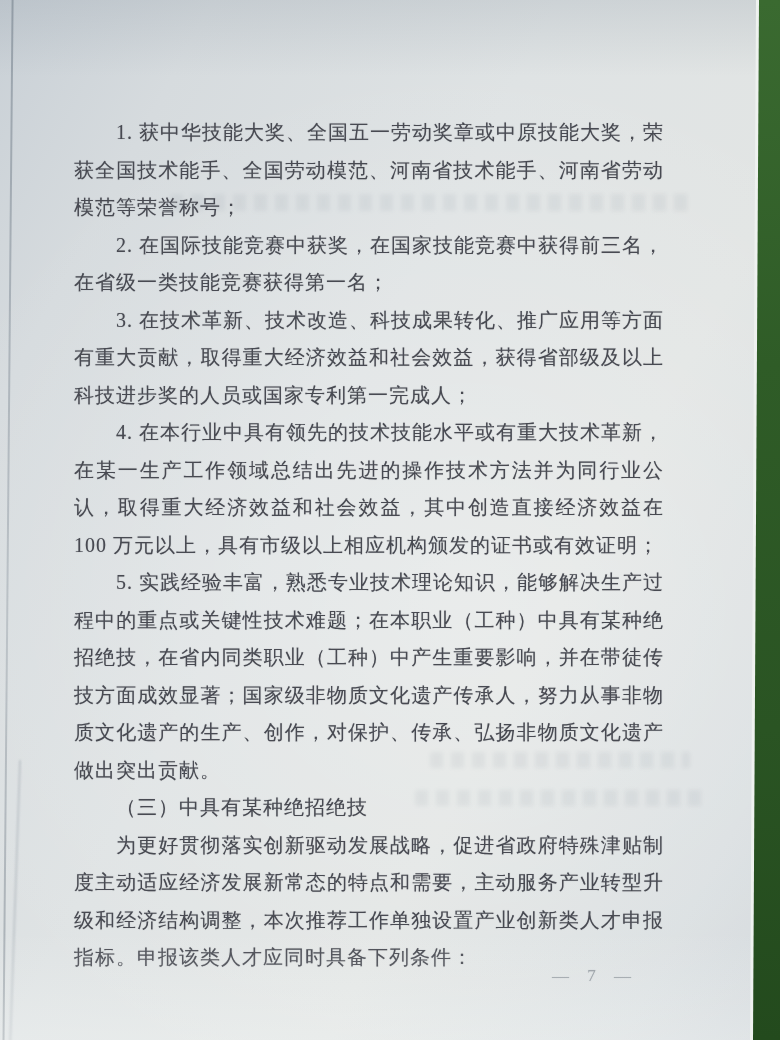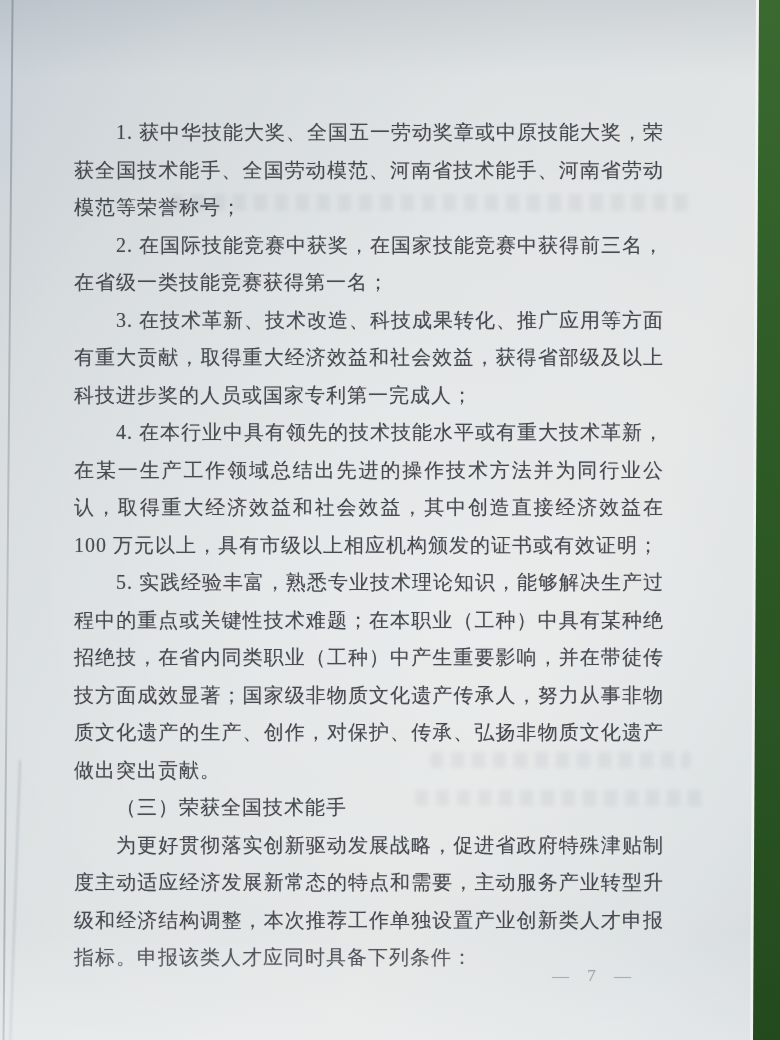--- a/index.html
+++ b/index.html
@@ -92,18 +92,18 @@
     <div class="fold-line2"></div>
     <div class="ghost ghost-1"></div>
     <div class="ghost ghost-2"></div>
     <div class="ghost ghost-3"></div>
     <div class="text-block">
         <p>1. 获中华技能大奖、全国五一劳动奖章或中原技能大奖，荣获全国技术能手、全国劳动模范、河南省技术能手、河南省劳动模范等荣誉称号；</p>
         <p>2. 在国际技能竞赛中获奖，在国家技能竞赛中获得前三名，在省级一类技能竞赛获得第一名；</p>
         <p>3. 在技术革新、技术改造、科技成果转化、推广应用等方面有重大贡献，取得重大经济效益和社会效益，获得省部级及以上科技进步奖的人员或国家专利第一完成人；</p>
         <p>4. 在本行业中具有领先的技术技能水平或有重大技术革新，在某一生产工作领域总结出先进的操作技术方法并为同行业公认，取得重大经济效益和社会效益，其中创造直接经济效益在 100 万元以上，具有市级以上相应机构颁发的证书或有效证明；</p>
         <p>5. 实践经验丰富，熟悉专业技术理论知识，能够解决生产过程中的重点或关键性技术难题；在本职业（工种）中具有某种绝招绝技，在省内同类职业（工种）中产生重要影响，并在带徒传技方面成效显著；国家级非物质文化遗产传承人，努力从事非物质文化遗产的生产、创作，对保护、传承、弘扬非物质文化遗产做出突出贡献。</p>
-        <p>（三）荣获全国技术能手</p>
+        <p>（三）中具有某种绝招绝技</p>
         <p>为更好贯彻落实创新驱动发展战略，促进省政府特殊津贴制度主动适应经济发展新常态的特点和需要，主动服务产业转型升级和经济结构调整，本次推荐工作单独设置产业创新类人才申报指标。申报该类人才应同时具备下列条件：</p>
       </div>
     <div class="page-number">— 7 —</div>
   </div>
 </div>
 
 </body></html>

